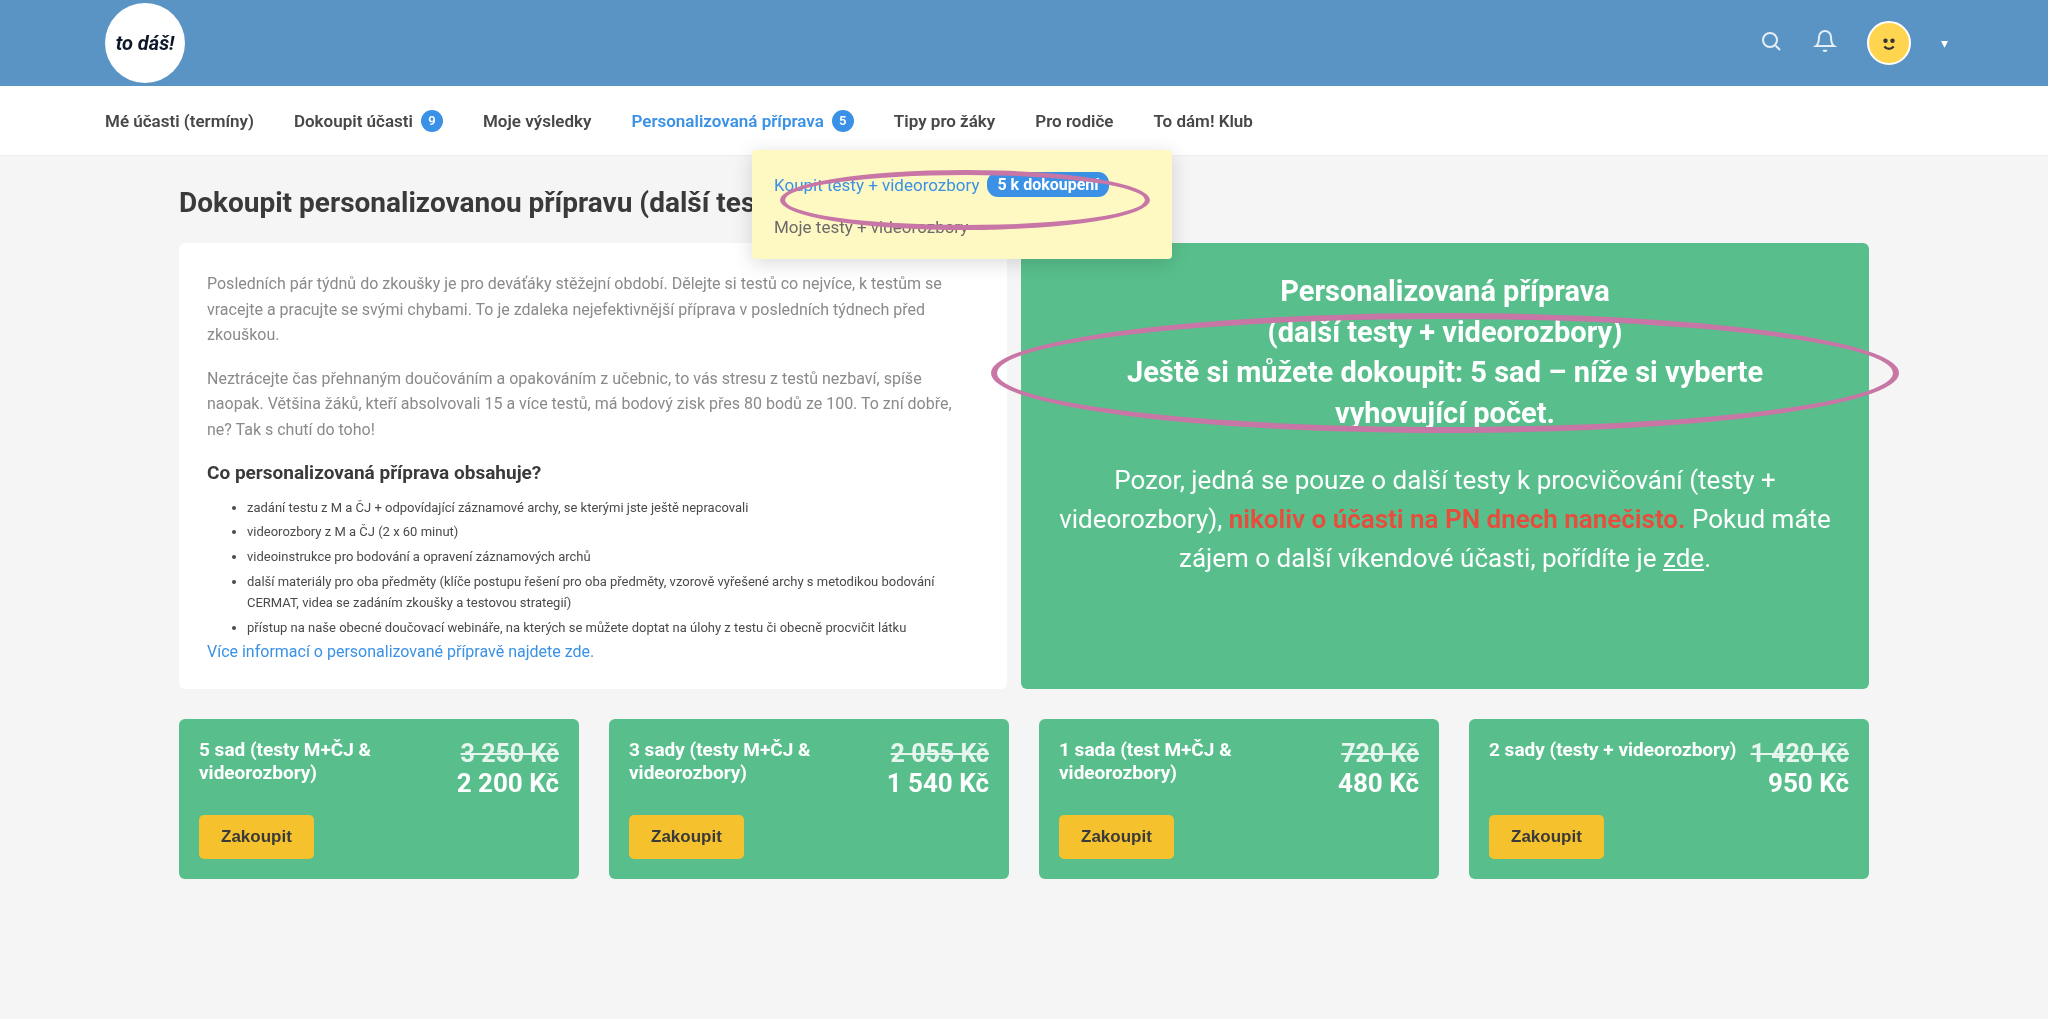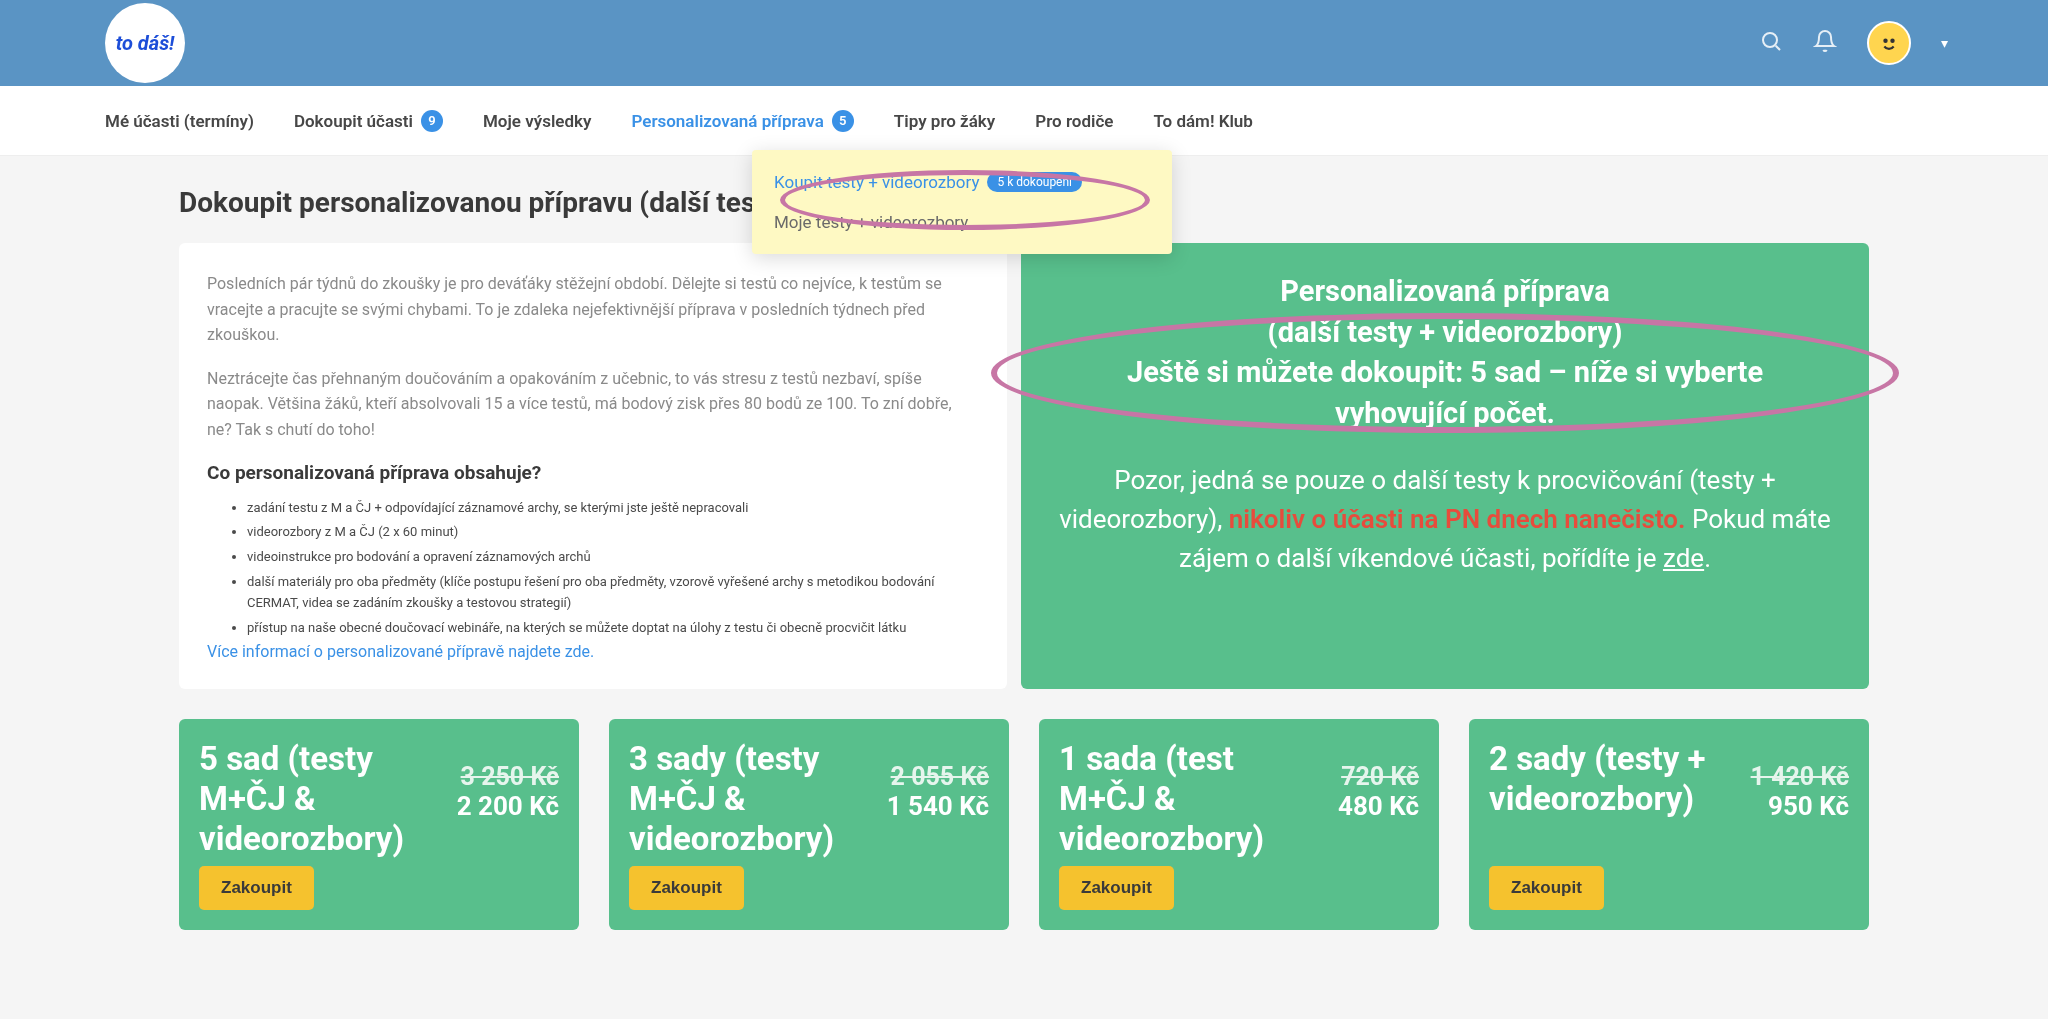--- a/index.html
+++ b/index.html
@@ -1,52 +1,52 @@
 <!DOCTYPE html>
 <html><head>
   <meta charset="utf-8">
   <style>
     * { margin: 0; padding: 0; box-sizing: border-box; }
     body { font-family: -apple-system, BlinkMacSystemFont, "Segoe UI", Roboto, sans-serif; background: #f5f5f5; color: #333; }
     .topbar { background: #5a94c4; height: 86px; display: flex; align-items: center; justify-content: space-between; padding: 0 100px 0 105px; }
-    .logo { width: 80px; height: 80px; background: #fff; border-radius: 50%; display: flex; align-items: center; justify-content: center; font-style: italic; font-weight: 700; color: #1d4ed8; font-size: 20px; }
+    .logo { width: 80px; height: 80px; background: #fff; border-radius: 50%; display: flex; align-items: center; justify-content: center; font-style: italic; font-weight: 700; color: #0f172a; font-size: 20px; }
     .topbar-right { display: flex; align-items: center; gap: 30px; }
     .icon-btn { color: #fff; cursor: pointer; opacity: 0.85; }
     .avatar { width: 44px; height: 44px; background: #ffd54f; border: 2px solid #fff; border-radius: 50%; display: flex; align-items: center; justify-content: center; }
     .chevron { color: #fff; font-size: 14px; }
     .navbar { background: #fff; display: flex; align-items: center; gap: 40px; padding: 0 105px; height: 70px; border-bottom: 1px solid #eee; }
     .nav-item { font-size: 17px; font-weight: 600; color: #474747; cursor: pointer; display: flex; align-items: center; gap: 8px; }
     .nav-item.active { color: #3a91e6; }
     .badge { display: inline-flex; align-items: center; justify-content: center; min-width: 22px; height: 22px; padding: 0 7px; border-radius: 11px; background: #3a91e6; color: #fff; font-size: 13px; font-weight: 600; }
     .dropdown { position: absolute; top: 150px; left: 752px; background: #fef9c3; border-radius: 4px; box-shadow: 0 4px 20px rgba(0,0,0,0.15); padding: 12px 0; z-index: 100; width: 420px; }
     .dropdown-item { padding: 10px 22px; font-size: 17px; color: #6a6a6a; cursor: pointer; display: flex; align-items: center; gap: 8px; }
     .dropdown-item.highlighted { color: #3a91e6; }
-    .dropdown-item .badge-small { background: #3a91e6; color: #fff; font-size: 12px; font-weight: 400; padding: 3px 10px; border-radius: 11px; }
+    .dropdown-item .badge-small { background: #3a91e6; color: #fff; font-size: 16px; font-weight: 700; padding: 3px 10px; border-radius: 11px; }
     .circle-annotation-1 { position: absolute; top: 170px; left: 780px; width: 370px; height: 60px; border: 5px solid #c776a5; border-radius: 50%; z-index: 101; pointer-events: none; }
     .container { max-width: 1900px; margin: 0 auto; padding: 30px 105px; }
     .page-title { font-size: 28px; font-weight: 700; color: #3a3a3a; margin-bottom: 24px; }
     .two-col { display: flex; gap: 14px; align-items: stretch; }
     .left-card { flex: 1; background: #fff; border-radius: 6px; padding: 28px; }
     .left-card p { font-size: 16px; color: #8a8a8a; line-height: 1.6; margin-bottom: 18px; }
     .left-card h3 { font-size: 19px; font-weight: 700; color: #3a3a3a; margin: 6px 0 14px; }
     .left-card ul { list-style: disc; padding-left: 40px; }
     .left-card li { font-size: 13px; color: #4a4a4a; line-height: 1.6; margin-bottom: 4px; }
     .left-card .link { color: #3a91e6; font-size: 16px; display: inline-block; cursor: pointer; }
     .right-card { flex: 1; background: #58bf8c; border-radius: 6px; padding: 28px 38px; color: #fff; text-align: center; position: relative; }
     .right-card h2 { font-size: 29px; font-weight: 700; line-height: 1.4; }
     .right-card .subtitle { font-size: 29px; font-weight: 700; line-height: 1.4; }
     .right-card .notice { font-size: 26px; line-height: 1.5; margin-top: 28px; }
     .right-card .red { color: #e74c3c; font-weight: 600; }
     .right-card .underlined { text-decoration: underline; cursor: pointer; }
     .circle-annotation-2 { position: absolute; top: 70px; left: -30px; right: -30px; height: 120px; border: 6px solid #c776a5; border-radius: 50%; pointer-events: none; }
     .products { display: flex; gap: 30px; margin-top: 30px; }
     .product-card { flex: 1; background: #58bf8c; border-radius: 6px; padding: 20px; color: #fff; display: flex; flex-direction: column; justify-content: space-between; min-height: 160px; }
     .product-top { display: flex; justify-content: space-between; align-items: flex-start; gap: 14px; }
-    .product-title { font-size: 33px; font-weight: 700; line-height: 1.2; }
-    .price-block { text-align: right; white-space: nowrap; margin-top: 23px; }
+    .product-title { font-size: 19px; font-weight: 700; line-height: 1.2; }
+    .price-block { text-align: right; white-space: nowrap; }
     .price-old { font-size: 25px; font-weight: 700; text-decoration: line-through; opacity: 0.85; }
     .price-new { font-size: 26px; font-weight: 700; }
     .buy-btn { background: #f5c22e; color: #3a3a3a; font-weight: 600; font-size: 17px; border: none; border-radius: 5px; padding: 12px 22px; cursor: pointer; width: fit-content; margin-top: 8px; }
   </style>
 </head>
 <body>
 
 <div class="topbar">
   <div class="logo">to dáš!</div>
   <div class="topbar-right">

